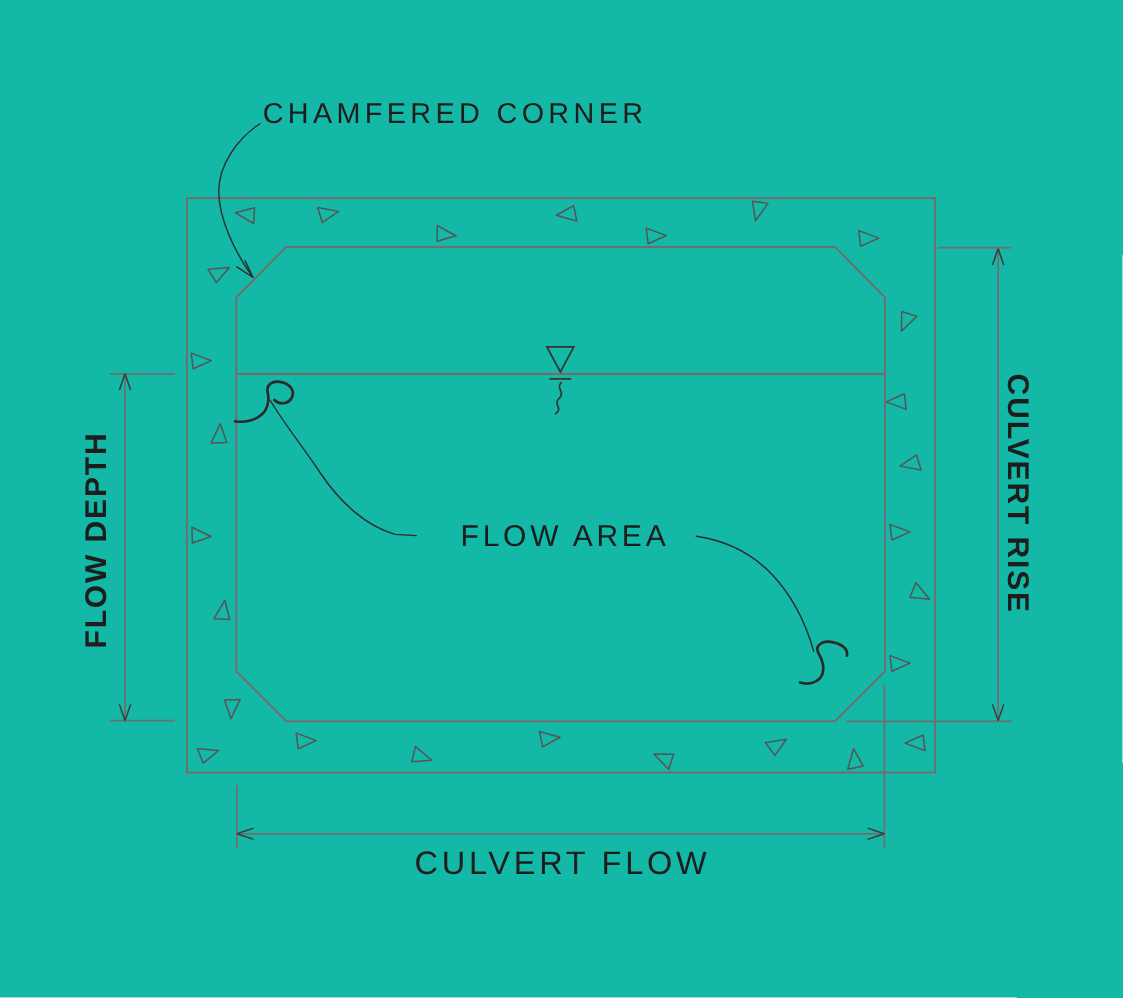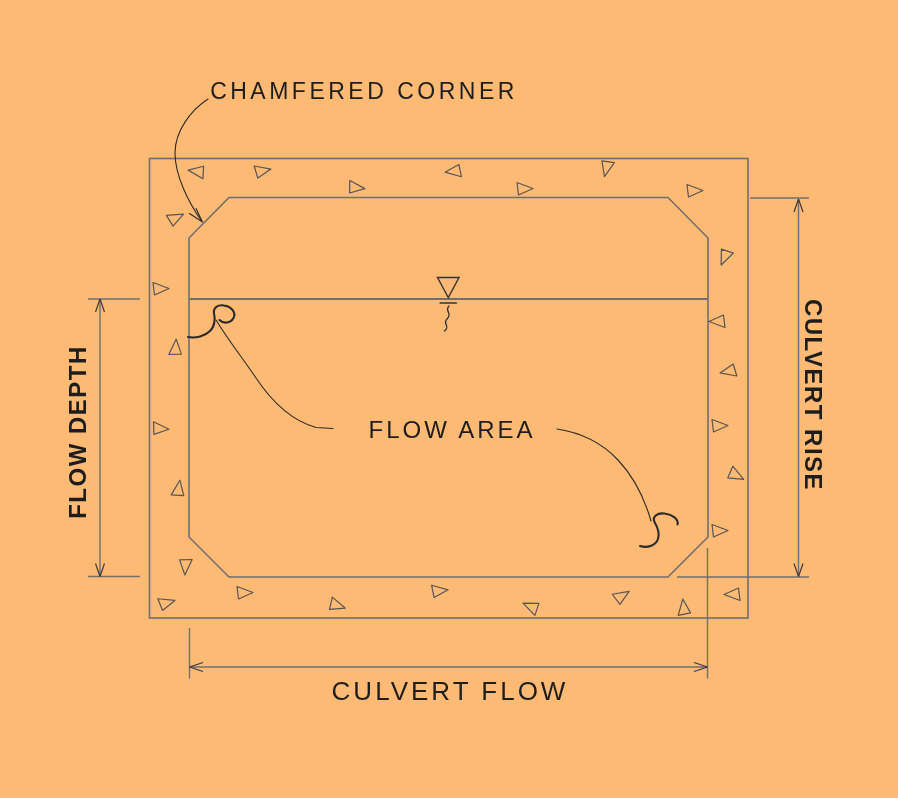--- a/index.html
+++ b/index.html
@@ -1,16 +1,16 @@
 <!DOCTYPE html>
 <html><head>
 <meta charset="utf-8">
 <style>
   html,body{margin:0;padding:0;background:#ffffff;}
-  #page{position:relative;width:898px;height:798px;background:#fdba74;overflow:hidden;
+  #page{position:relative;width:898px;height:798px;background:#14b8a6;overflow:hidden;
         font-family:"Liberation Sans",sans-serif;}
   #drawing{position:absolute;left:0;top:0;}
   .label{position:absolute;color:#1d1d1d;white-space:nowrap;
          font-family:"Liberation Sans",sans-serif;
          transform:translate(-50%,-50%);}
   .lbl-regular{font-size:23px;letter-spacing:3.5px;font-weight:400;}
   .lbl-flowarea{font-size:24px;letter-spacing:3px;font-weight:400;}
   .lbl-span{font-size:26px;letter-spacing:3px;font-weight:400;}
   .lbl-bold{font-size:24px;letter-spacing:1.5px;font-weight:700;}
   .rot-ccw{transform:translate(-50%,-50%) rotate(-90deg);}

